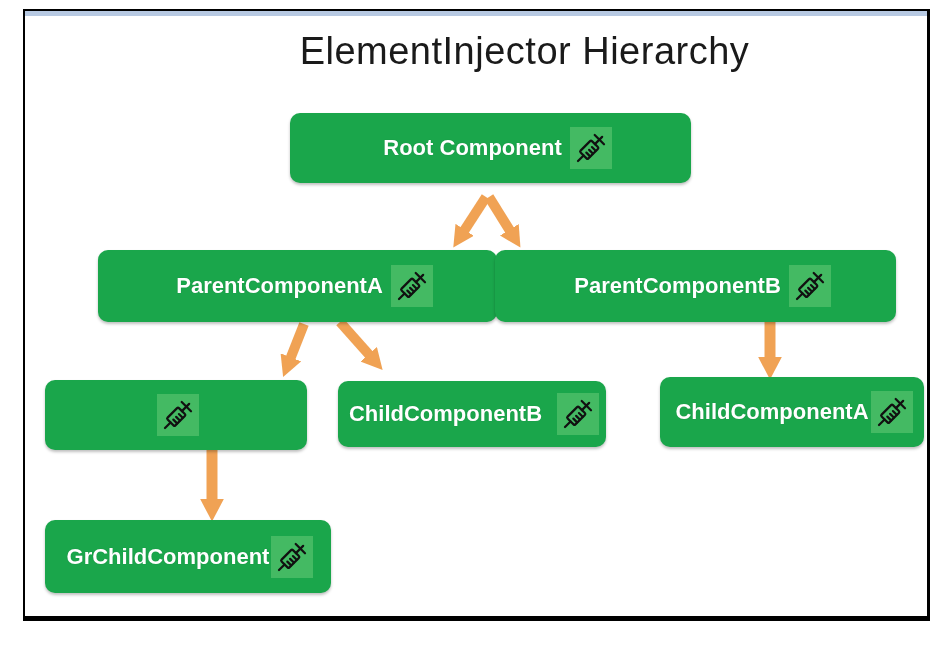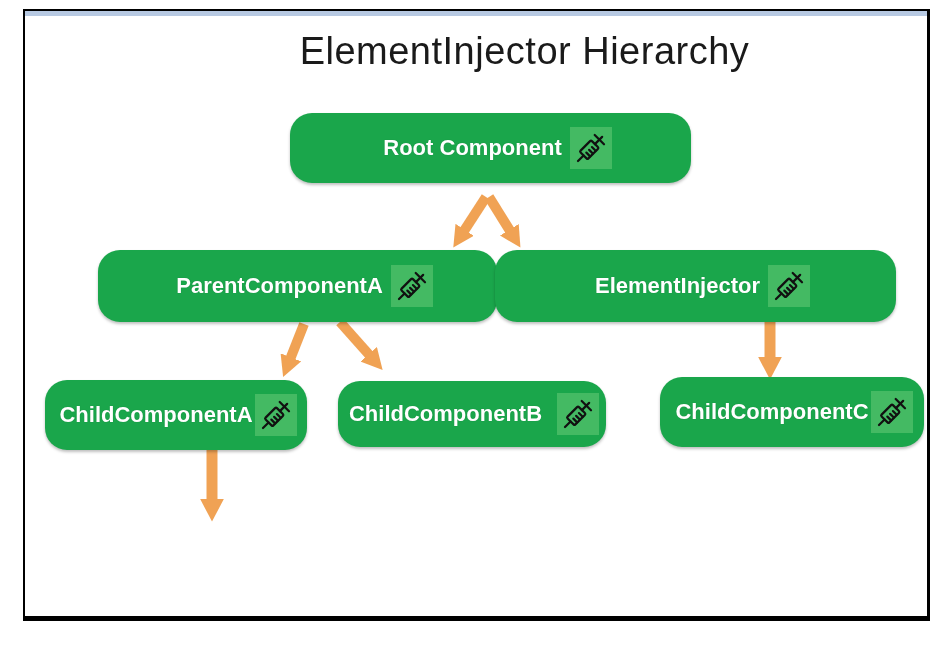--- a/index.html
+++ b/index.html
@@ -36,21 +36,21 @@
     letter-spacing:0.5px;
     padding-left:48px;
   }
   .node{
     position:absolute;
     display:flex;
     align-items:center;
     justify-content:center;
     gap:8px;
     background:var(--node-fill,#1aa64b);
-    border-radius:22px;
+    border-radius:10px;
     box-shadow:0 2px 3px rgba(0,0,0,0.25);
     padding-left:14px;
   }
   .node-label{
     color:var(--node-text,#ffffff);
     font-weight:700;
     font-size:22px;
     white-space:nowrap;
     text-shadow:0 0 1px rgba(0,80,40,0.35);
   }
@@ -120,49 +120,56 @@
   <div class="node" style="left:82px;top:250px;width:385px;height:72px;margin-left:16px;">
     <span class="node-label">ParentComponentA</span>
     <span class="node-icon">
         <svg viewBox="0 0 32 32">
           <use href="#syringe-sym"></use>
         </svg>
       </span>
   </div>
 
   <div class="node" style="left:495px;top:250px;width:387px;height:72px;">
-    <span class="node-label">ElementInjector</span>
+    <span class="node-label">ParentComponentB</span>
     <span class="node-icon">
         <svg viewBox="0 0 32 32">
           <use href="#syringe-sym"></use>
         </svg>
       </span>
   </div>
 
   <div class="node" style="left:45px;top:380px;width:258px;height:70px;padding-left:4px;gap:2px;">
-    <span class="node-label">ChildComponentA</span>
     <span class="node-icon">
         <svg viewBox="0 0 32 32">
           <use href="#syringe-sym"></use>
         </svg>
       </span>
   </div>
 
   <div class="node" style="left:338px;top:381px;width:264px;height:66px;padding-left:4px;gap:15px;">
     <span class="node-label">ChildComponentB</span>
     <span class="node-icon">
         <svg viewBox="0 0 32 32">
           <use href="#syringe-sym"></use>
         </svg>
       </span>
   </div>
 
   <div class="node" style="left:660px;top:377px;width:260px;height:70px;padding-left:4px;gap:2px;">
-    <span class="node-label">ChildComponentC</span>
+    <span class="node-label">ChildComponentA</span>
     <span class="node-icon">
         <svg viewBox="0 0 32 32">
           <use href="#syringe-sym"></use>
         </svg>
       </span>
   </div>
 
+  <div class="node" style="left:45px;top:520px;width:282px;height:73px;padding-left:4px;gap:2px;">
+    <span class="node-label">GrChildComponent</span>
+    <span class="node-icon">
+        <svg viewBox="0 0 32 32">
+          <use href="#syringe-sym"></use>
+        </svg>
+      </span>
+  </div>
 
 </div>
 
 </body></html>

